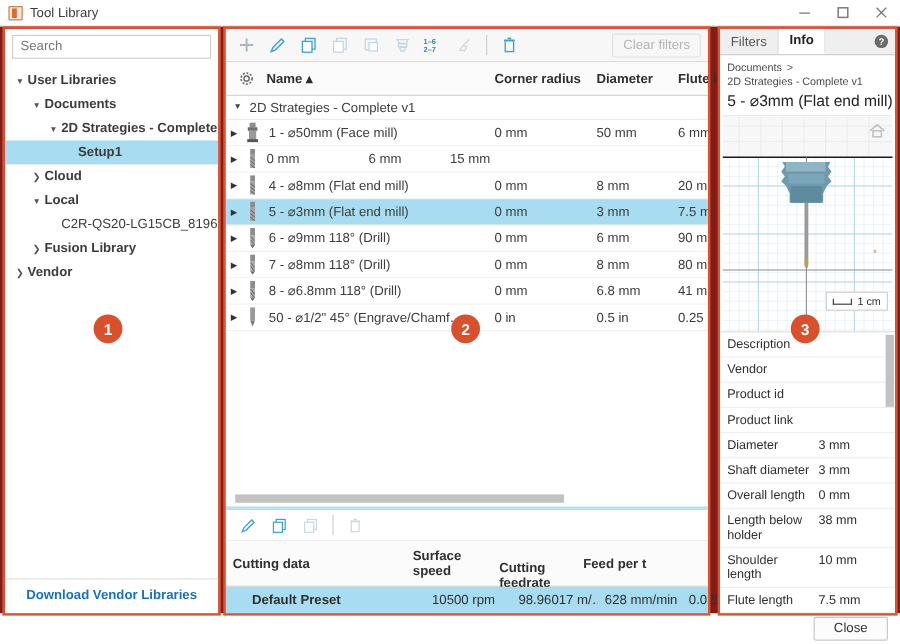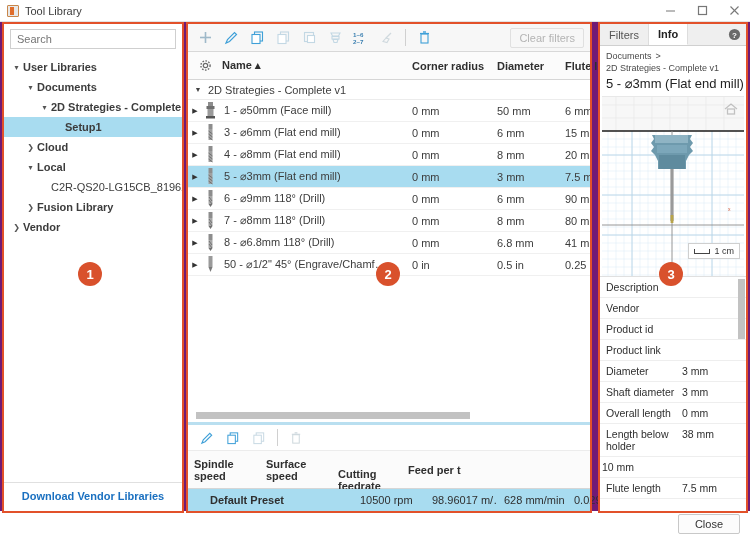--- a/index.html
+++ b/index.html
@@ -2,21 +2,21 @@
 <html><head>
 <meta charset="utf-8">
 <style>
   * { box-sizing: border-box; margin: 0; padding: 0; }
   html, body {
     width: 750px; height: 537px;
     font-family: "Liberation Sans", sans-serif;
     font-size: 11px; color: #333;
     background: #ffffff; overflow: hidden;
   }
-  #app { position: relative; width: 750px; height: 537px; background: #701a75; }
+  #app { position: relative; width: 750px; height: 537px; background: #7f1d1d; }
 
   
   .titlebar {
     position: absolute; left: 0; top: 0; width: 750px; height: 22px;
     background: #ffffff; border-bottom: 1px solid #e3e3e3;
     display: flex; align-items: center;
   }
   .title-icon {
     width: 12px; height: 12px; margin-left: 7px; margin-right: 6px;
     background: #e8e8e8; border: 1px solid #c8864a; border-radius: 1px;
@@ -382,21 +382,20 @@
             <span class="row-caret">▶</span>
             <span class="row-ico">
               <svg width="9" height="17" viewBox="0 0 9 17">
                 <rect x="2.5" y="0" width="4" height="5" fill="#8d8d8d"></rect>
                 <rect x="2.5" y="5" width="4" height="11" fill="#9f9f9f"></rect>
                 <line x1="2.5" y1="7" x2="6.5" y2="10" stroke="#5f5f5f" stroke-width="0.7"></line>
                 <line x1="2.5" y1="10" x2="6.5" y2="13" stroke="#5f5f5f" stroke-width="0.7"></line>
                 <line x1="2.5" y1="13" x2="6.5" y2="16" stroke="#5f5f5f" stroke-width="0.7"></line>
               </svg>
             </span>
-            <span class="cell c-name">3 - ⌀6mm (Flat end mill)</span>
             <span class="cell c-corner">0 mm</span>
             <span class="cell c-dia">6 mm</span>
             <span class="cell c-flute">15 mm</span>
           </div>
           <div class="tool-row">
             <span class="row-caret">▶</span>
             <span class="row-ico">
               <svg width="9" height="17" viewBox="0 0 9 17">
                 <rect x="2.5" y="0" width="4" height="5" fill="#8d8d8d"></rect>
                 <rect x="2.5" y="5" width="4" height="11" fill="#9f9f9f"></rect>
@@ -520,21 +519,21 @@
       <div class="tb-btn">
         <svg width="14" height="14" viewBox="0 0 15 15">
             <rect x="4" y="4" width="7" height="9" fill="none" stroke="#cfd9de" stroke-width="1.1"></rect>
             <line x1="3" y1="3.5" x2="12" y2="3.5" stroke="#cfd9de" stroke-width="1.2"></line>
             <line x1="6" y1="2" x2="9" y2="2" stroke="#cfd9de" stroke-width="1.4"></line>
           </svg>
       </div>
     </div>
 
     <div class="cut-head">
-      <div class="ch ch-spindle">Spindle speed</div>
+      <div class="ch ch-name">Cutting data</div>
       <div class="ch ch-surface">Surface speed</div>
       <div class="ch ch-feed">Cutting feedrate</div>
       <div class="ch ch-tooth">Feed per t</div>
     </div>
     <div id="cut-rows">
         <div class="cut-row sel">
           <span class="cc cc-name">Default Preset</span>
           <span class="cc cc-spindle">10500 rpm</span>
           <span class="cc cc-surface">98.96017 m/…</span>
           <span class="cc cc-feed">628 mm/min</span>
@@ -673,20 +672,21 @@
           </div>
           <div class="prop-row">
             <span class="prop-k">Overall length</span>
             <span class="prop-v">0 mm</span>
           </div>
           <div class="prop-row">
             <span class="prop-k">Length below holder</span>
             <span class="prop-v">38 mm</span>
           </div>
           <div class="prop-row">
+            <span class="prop-k">Shoulder length</span>
             <span class="prop-v">10 mm</span>
           </div>
           <div class="prop-row">
             <span class="prop-k">Flute length</span>
             <span class="prop-v">7.5 mm</span>
           </div>
         </div>
       <div class="vscroll"></div>
     </div>
   </div>

